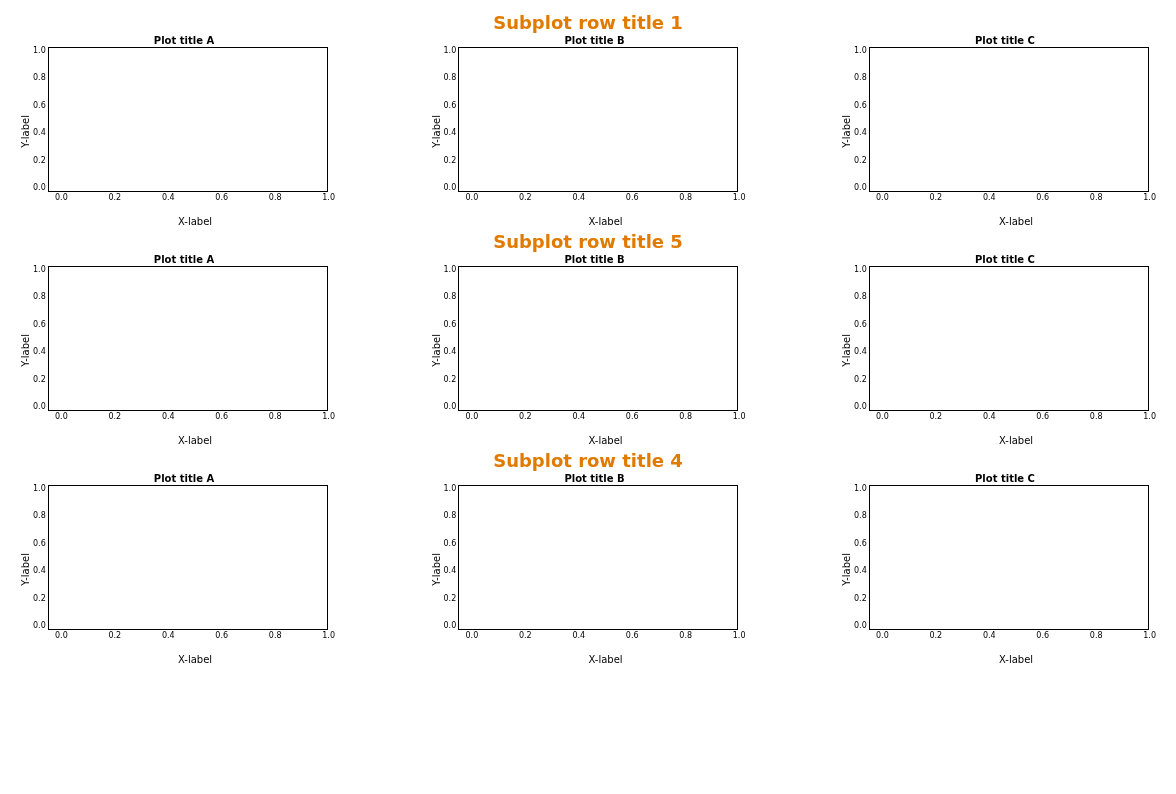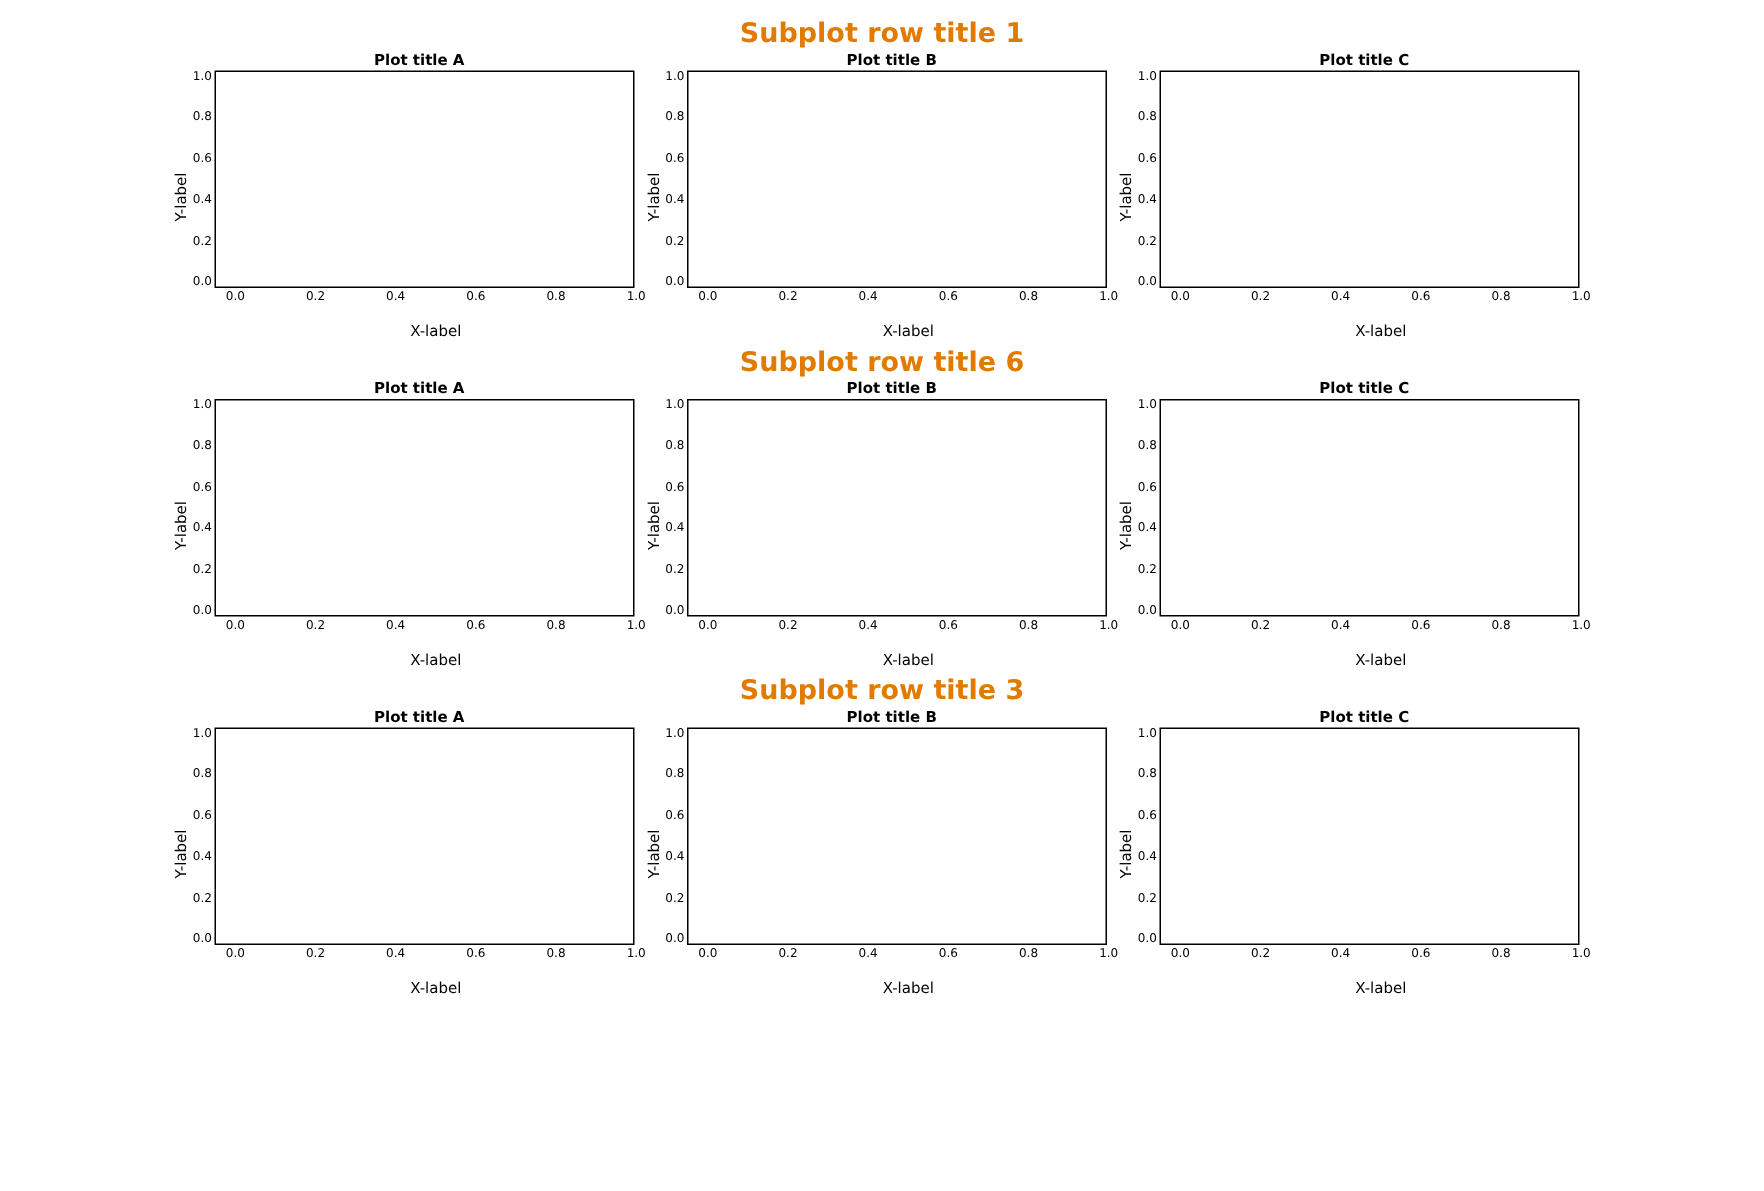--- a/index.html
+++ b/index.html
@@ -36,21 +36,21 @@
     .row-title {
       font-size: 18px;
       font-weight: bold;
       color: #e07b00;
       margin-bottom: 2px;
       text-align: right;
     }
     .plots-row {
       display: flex;
       flex-direction: row;
-      justify-content: center;
+      justify-content: space-between;
       width: 100%;
       gap: 0px;
     }
     .plot-wrapper {
       display: flex;
       flex-direction: row;
       align-items: center;
       position: relative;
     }
     .y-axis-label {
@@ -202,21 +202,21 @@
                 <div class="x-tick">0.6</div>
                 <div class="x-tick">0.8</div>
                 <div class="x-tick">1.0</div>
               </div>
               <div class="x-axis-label">X-label</div>
             </div>
           </div>
         </div>
       </div>
       <div class="row-section">
-        <div class="row-title">Subplot row title 6</div>
+        <div class="row-title">Subplot row title 5</div>
         <div class="plots-row">
           <div class="plot-wrapper">
             <div class="y-axis-label">Y-label</div>
             <div class="plot-area">
               <div class="plot-title">Plot title A</div>
               <div class="plot-with-yaxis">
                 <div class="y-ticks">
                   <div class="y-tick">1.0</div>
                   <div class="y-tick">0.8</div>
                   <div class="y-tick">0.6</div>
@@ -285,21 +285,21 @@
                 <div class="x-tick">0.6</div>
                 <div class="x-tick">0.8</div>
                 <div class="x-tick">1.0</div>
               </div>
               <div class="x-axis-label">X-label</div>
             </div>
           </div>
         </div>
       </div>
       <div class="row-section">
-        <div class="row-title">Subplot row title 3</div>
+        <div class="row-title">Subplot row title 4</div>
         <div class="plots-row">
           <div class="plot-wrapper">
             <div class="y-axis-label">Y-label</div>
             <div class="plot-area">
               <div class="plot-title">Plot title A</div>
               <div class="plot-with-yaxis">
                 <div class="y-ticks">
                   <div class="y-tick">1.0</div>
                   <div class="y-tick">0.8</div>
                   <div class="y-tick">0.6</div>

